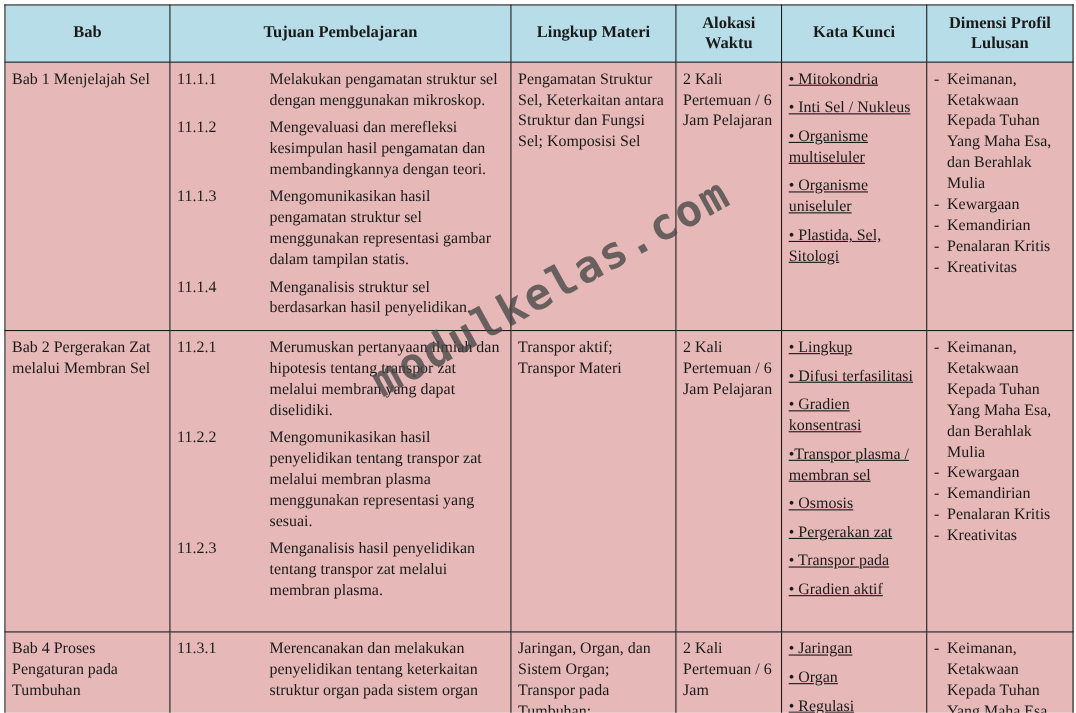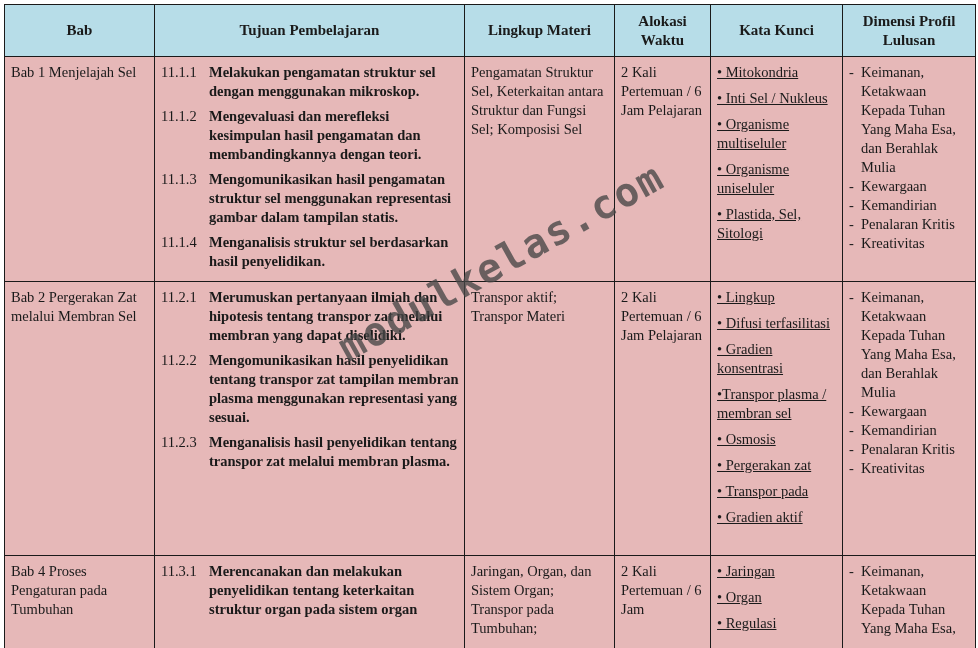--- a/index.html
+++ b/index.html
@@ -29,23 +29,23 @@
     vertical-align: middle;
     height: 51px;
     line-height: 19px;
   }
   table.cp td {
     background: #e6b8b8;
     font-size: 14.5px;
     line-height: 19px;
   }
   .cell-pad { padding: 6px 5px 4px 6px; }
-  .obj { display: flex; margin-bottom: 6px; }
+  .obj { display: flex; margin-bottom: 6px; gap: 36px; }
   .obj-num { width: 48px; flex: 0 0 48px; }
-  .obj-text { flex: 1; font-weight: bold; }
+  .obj-text { flex: 1; }
   .kw { margin-bottom: 7px; text-decoration: underline; }
   .prof { display: flex; }
   .prof-dash { width: 12px; flex: 0 0 12px; }
   .prof-text { flex: 1; }
   .watermark {
     position: absolute;
     left: 330px; top: 330px;
     transform: rotate(-29deg);
     transform-origin: left top;
     font-family: "DejaVu Sans Mono", "Liberation Mono", monospace;
@@ -157,21 +157,21 @@
           <div class="cell-pad">Bab 2 Pergerakan Zat melalui Membran Sel</div>
         </td>
       <td>
         <div class="cell-pad">
           <div class="obj">
               <span class="obj-num">11.2.1</span>
               <span class="obj-text">Merumuskan pertanyaan ilmiah dan hipotesis tentang transpor zat melalui membran yang dapat diselidiki.</span>
             </div>
           <div class="obj">
               <span class="obj-num">11.2.2</span>
-              <span class="obj-text">Mengomunikasikan hasil penyelidikan tentang transpor zat tampilan membran plasma menggunakan representasi yang sesuai.</span>
+              <span class="obj-text">Mengomunikasikan hasil penyelidikan tentang transpor zat melalui membran plasma menggunakan representasi yang sesuai.</span>
             </div>
           <div class="obj">
               <span class="obj-num">11.2.3</span>
               <span class="obj-text">Menganalisis hasil penyelidikan tentang transpor zat melalui membran plasma.</span>
             </div>
         </div>
       </td>
       <td>
           <div class="cell-pad">Transpor aktif; Transpor Materi</div>
         </td>

